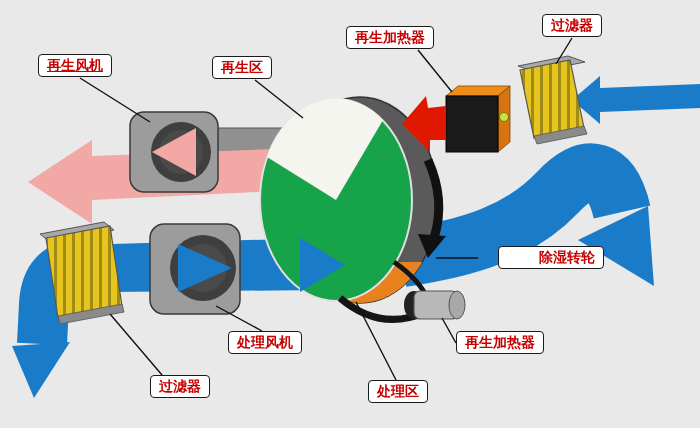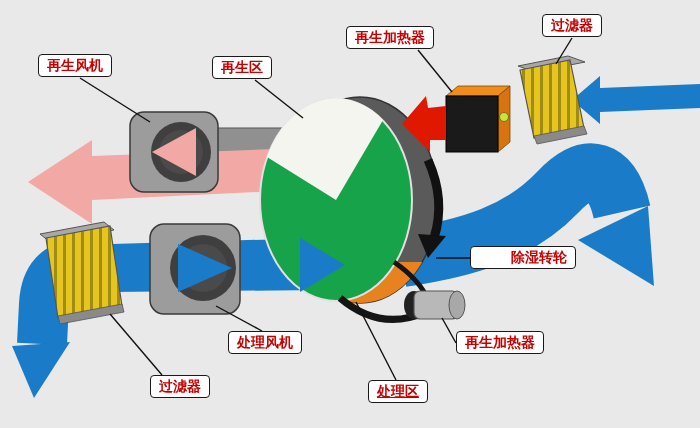--- a/index.html
+++ b/index.html
@@ -122,23 +122,23 @@
     <path d="M 418 50 L 452 92"></path>
     <path d="M 572 38 L 556 64"></path>
     <path d="M 478 258 L 436 258"></path>
     <path d="M 456 343 L 442 318"></path>
     <path d="M 262 331 L 216 306"></path>
     <path d="M 162 375 L 110 314"></path>
     <path d="M 396 380 L 356 302"></path>
   </g>
 </svg>
 
-  <div class="lbl" style="left:38px;  top:54px;">再生风机</div>
+  <div class="lbl" style="left:38px;  top:54px;text-decoration:underline;">再生风机</div>
   <div class="lbl" style="left:212px; top:56px;">再生区</div>
   <div class="lbl" style="left:346px; top:26px;">再生加热器</div>
   <div class="lbl" style="left:542px; top:14px;">过滤器</div>
-  <div class="lbl" style="left:470px; top:246px;padding-left:40px;">除湿转轮</div>
+  <div class="lbl" style="left:498px; top:246px;padding-left:40px;">除湿转轮</div>
   <div class="lbl" style="left:456px; top:331px;">再生加热器</div>
   <div class="lbl" style="left:228px; top:331px;">处理风机</div>
   <div class="lbl" style="left:150px; top:375px;">过滤器</div>
-  <div class="lbl" style="left:368px; top:380px;text-decoration:underline;">处理区</div>
+  <div class="lbl" style="left:368px; top:380px;">处理区</div>
 
 </div>
 
 </body></html>

